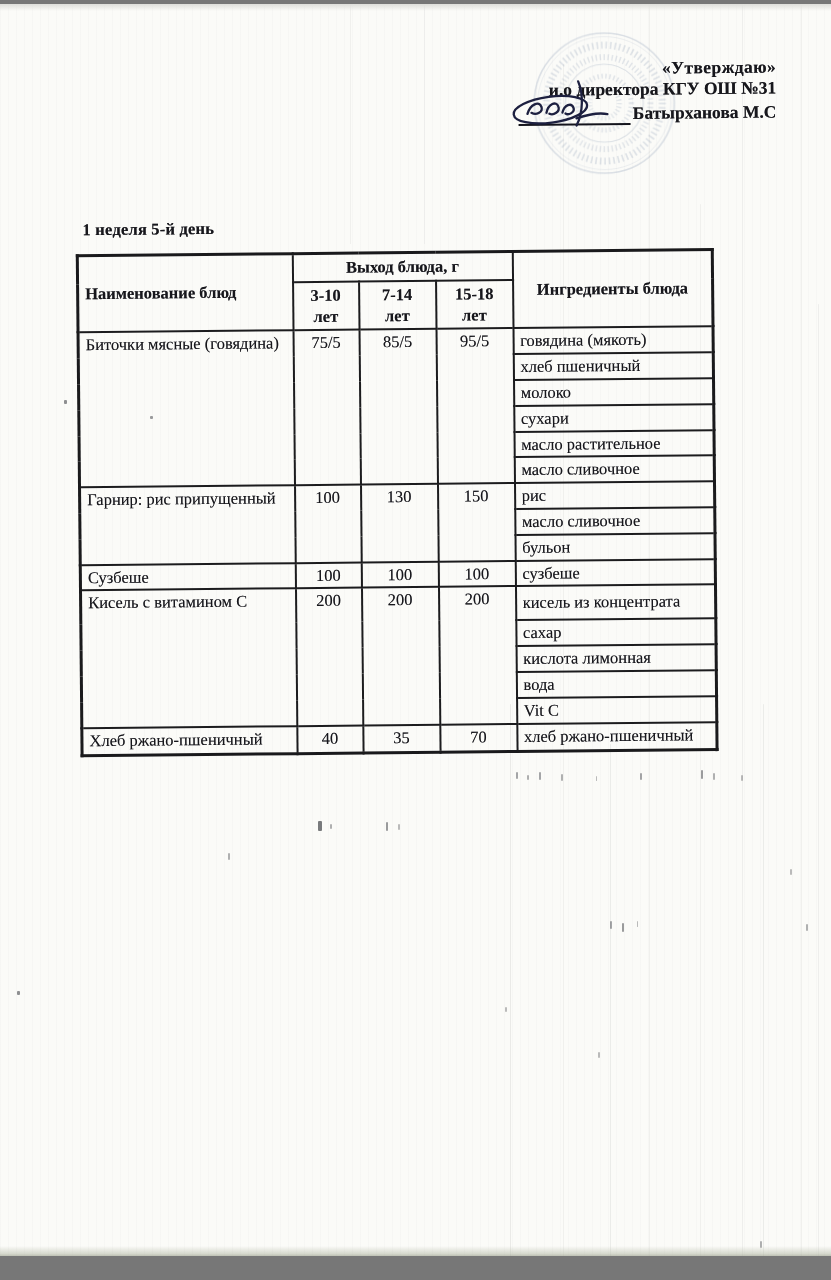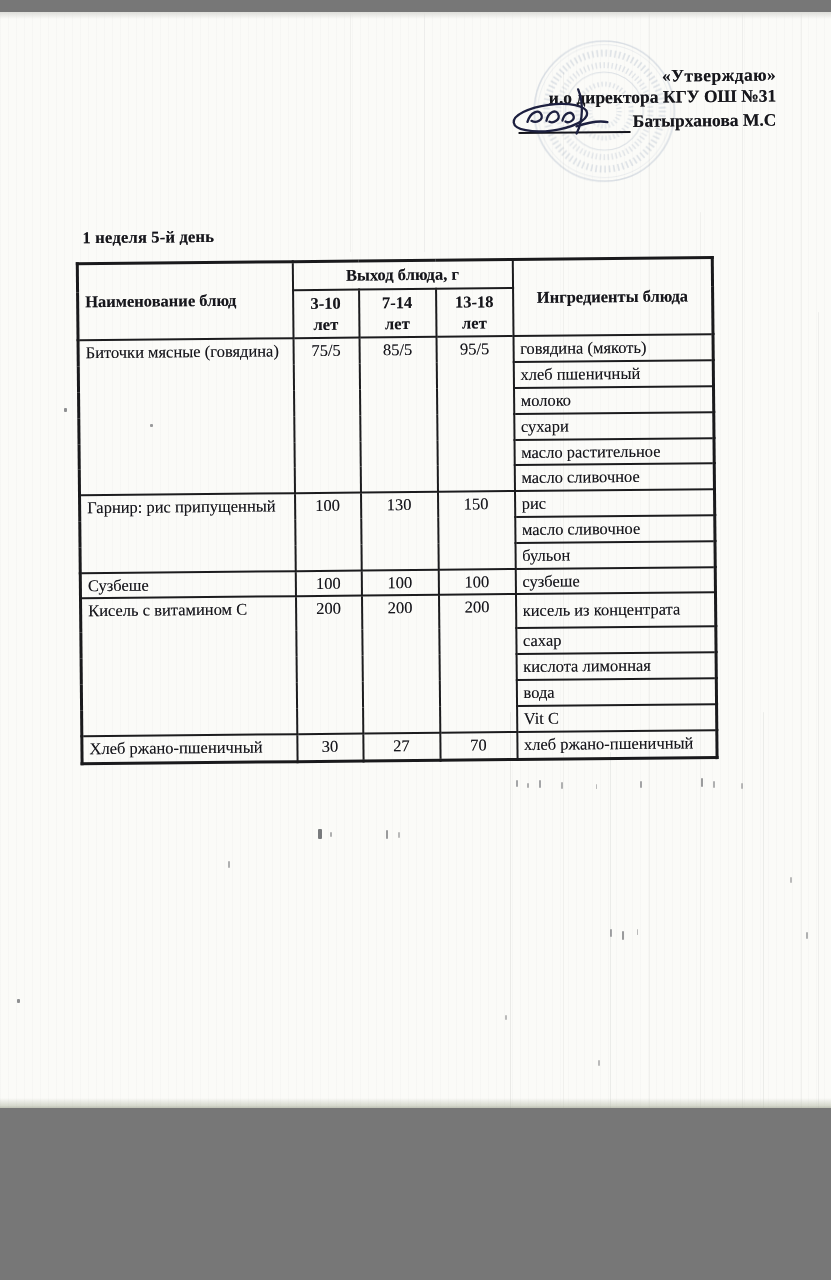--- a/index.html
+++ b/index.html
@@ -1,19 +1,19 @@
 <!DOCTYPE html>
 <html><head>
 <meta charset="utf-8">
 <style>
   html,body{margin:0;padding:0;background:#777;}
   .page{
     position:relative;
-    width:831px;height:1096px;
-    margin:12px auto;
+    width:831px;height:1252px;
+    margin:4px auto;
     background:#fbfbf8;
     overflow:hidden;
     font-family:"Liberation Serif","DejaVu Serif",serif;
     color:#17171c;
   }
   
   .edge-top{position:absolute;top:0;left:0;width:100%;height:7px;
     background:linear-gradient(#dededa,rgba(222,222,218,0));pointer-events:none;}
   .edge-bottom{position:absolute;bottom:0;left:0;width:100%;height:10px;
     background:linear-gradient(rgba(210,212,200,0),rgba(185,190,172,.55) 75%,rgba(150,155,135,.6));pointer-events:none;}
@@ -111,21 +111,21 @@
         <tr class="h1">
           <td class="hc hname" rowspan="2">Наименование блюд</td>
           <td class="hc" colspan="3">Выход блюда, г</td>
           <td class="hc" rowspan="2">Ингредиенты блюда</td>
         </tr>
         <tr class="h2">
           <td class="hc age">3-10
 лет</td>
           <td class="hc age">7-14
 лет</td>
-          <td class="hc age">13-18
+          <td class="hc age">15-18
 лет</td>
         </tr>
 
         <tr class="g0">
           <td class="dish" rowspan="6">Биточки мясные (говядина)</td>
           <td class="num" rowspan="6">75/5</td>
           <td class="num" rowspan="6">85/5</td>
           <td class="num" rowspan="6">95/5</td>
           <td class="ing">говядина (мякоть)</td>
         </tr>
@@ -182,22 +182,22 @@
           </tr>
         <tr class="g3">
             <td class="ing">вода</td>
           </tr>
         <tr class="g3">
             <td class="ing">Vit C</td>
           </tr>
 
         <tr class="bread">
           <td class="dish">Хлеб ржано-пшеничный</td>
-          <td class="num">30</td>
-          <td class="num">27</td>
+          <td class="num">40</td>
+          <td class="num">35</td>
           <td class="num">70</td>
           <td class="ing">хлеб ржано-пшеничный</td>
         </tr>
       </tbody>
     </table>
   </div>
 
   <div class="noise" id="noise">
       <div style="left: 350px; top: 0px; width: 1px; height: 240px; opacity: 0.05;"></div>
       <div style="left: 424px; top: 0px; width: 1px; height: 240px; opacity: 0.04;"></div>

